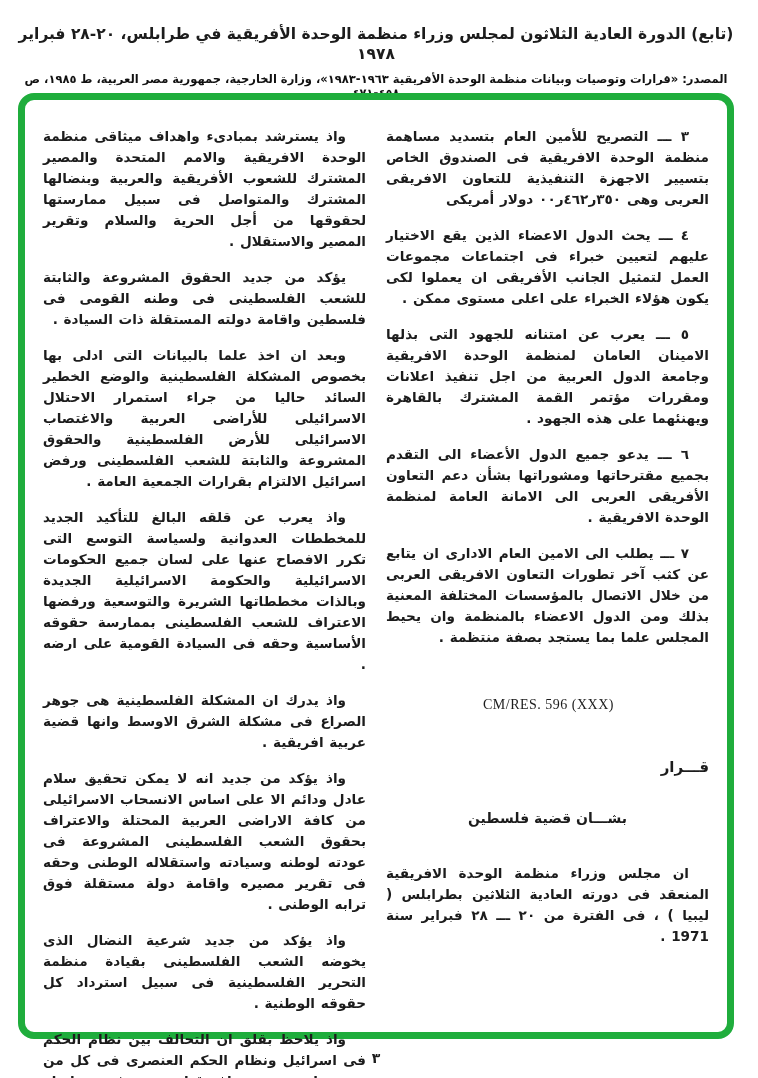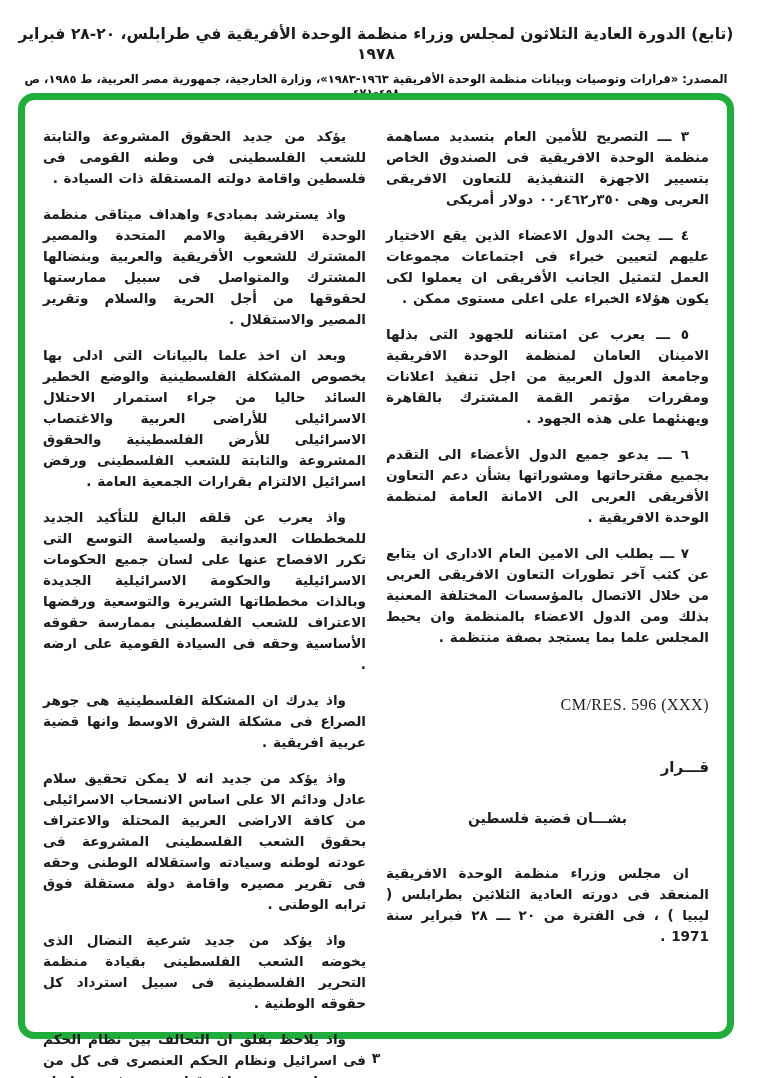--- a/index.html
+++ b/index.html
@@ -50,23 +50,23 @@
     line-height:21px;
   }
   .para{
     margin:0 0 15px 0;
     text-indent:20px;
     word-spacing:1px;
   }
   .para:last-child{margin-bottom:0;}
   
   .res-code{
-    direction:ltr;text-align:right;
+    direction:ltr;text-align:center;
     font-family:"Liberation Serif","DejaVu Serif",serif;
-    font-size:16px;font-weight:400;
+    font-size:14px;font-weight:400;
     letter-spacing:.5px;
     margin:46px 0 0 2px;
   }
   .res-title{
     text-align:right;font-size:15px;font-weight:700;
     margin-top:42px;letter-spacing:1px;
   }
   .res-subtitle{
     text-align:center;font-size:14px;font-weight:700;
     margin-top:30px;
@@ -103,22 +103,22 @@
 
         <div class="res-code">CM/RES. 596 (XXX)</div>
         <div class="res-title">قـــرار</div>
         <div class="res-subtitle">بشـــان قضية فلسطين</div>
 
         <p class="para res-body-start">ان مجلس وزراء منظمة الوحدة الافريقية المنعقد فى دورته العادية الثلاثين بطرابلس ( ليبيا ) ، فى الفترة من ٢٠ ـــ ٢٨ فبراير سنة 1971 .</p>
 
       </div>
 
       <div class="col">
+        <p class="para">واذ يسترشد بمبادىء واهداف ميثاقى منظمة الوحدة الافريقية والامم المتحدة والمصير المشترك للشعوب الأفريقية والعربية وبنضالها المشترك والمتواصل فى سبيل ممارستها لحقوقها من أجل الحرية والسلام وتقرير المصير والاستقلال .</p>
         <p class="para">يؤكد من جديد الحقوق المشروعة والثابتة للشعب الفلسطينى فى وطنه القومى فى فلسطين واقامة دولته المستقلة ذات السيادة .</p>
-        <p class="para">واذ يسترشد بمبادىء واهداف ميثاقى منظمة الوحدة الافريقية والامم المتحدة والمصير المشترك للشعوب الأفريقية والعربية وبنضالها المشترك والمتواصل فى سبيل ممارستها لحقوقها من أجل الحرية والسلام وتقرير المصير والاستقلال .</p>
         <p class="para">وبعد ان اخذ علما بالبيانات التى ادلى بها بخصوص المشكلة الفلسطينية والوضع الخطير السائد حاليا من جراء استمرار الاحتلال الاسرائيلى للأراضى العربية والاغتصاب الاسرائيلى للأرض الفلسطينية والحقوق المشروعة والثابتة للشعب الفلسطينى ورفض اسرائيل الالتزام بقرارات الجمعية العامة .</p>
         <p class="para">واذ يعرب عن قلقه البالغ للتأكيد الجديد للمخططات العدوانية ولسياسة التوسع التى تكرر الافصاح عنها على لسان جميع الحكومات الاسرائيلية والحكومة الاسرائيلية الجديدة وبالذات مخططاتها الشريرة والتوسعية ورفضها الاعتراف للشعب الفلسطينى بممارسة حقوقه الأساسية وحقه فى السيادة القومية على ارضه .</p>
         <p class="para">واذ يدرك ان المشكلة الفلسطينية هى جوهر الصراع فى مشكلة الشرق الاوسط وانها قضية عربية افريقية .</p>
         <p class="para">واذ يؤكد من جديد انه لا يمكن تحقيق سلام عادل ودائم الا على اساس الانسحاب الاسرائيلى من كافة الاراضى العربية المحتلة والاعتراف بحقوق الشعب الفلسطينى المشروعة فى عودته لوطنه وسيادته واستقلاله الوطنى وحقه فى تقرير مصيره واقامة دولة مستقلة فوق ترابه الوطنى .</p>
         <p class="para">واذ يؤكد من جديد شرعية النضال الذى يخوضه الشعب الفلسطينى بقيادة منظمة التحرير الفلسطينية فى سبيل استرداد كل حقوقه الوطنية .</p>
         <p class="para">واذ يلاحظ بقلق ان التحالف بين نظام الحكم فى اسرائيل ونظام الحكم العنصرى فى كل من روديسيا وجنوب افريقيا يستهدف مواصلة سياسة الارهاب والابادة للفلسطينيين والعرب فى الاراضى العربية المحتلة والشعوب الأفريقية فى جنوب افريقيا وناميبيا وزمبابوى وان اسرائيل والأنظمة العنصرية تمارس جميعها مناورات وأساليب متماثلة .</p>
 
       </div>
 
     </div>

